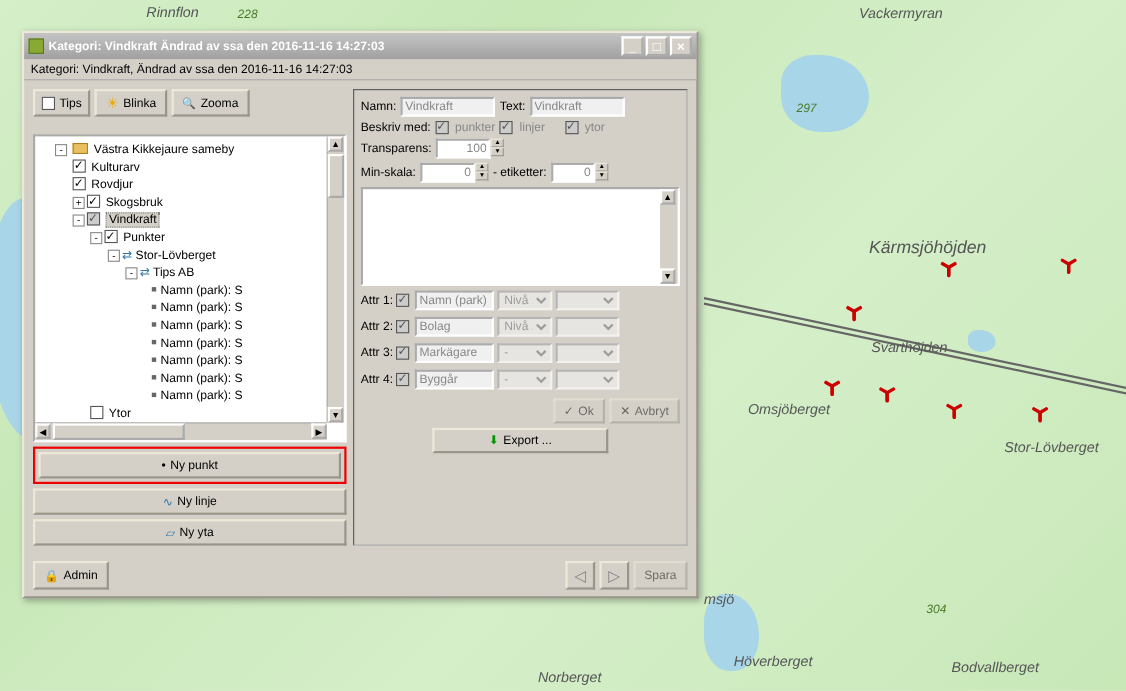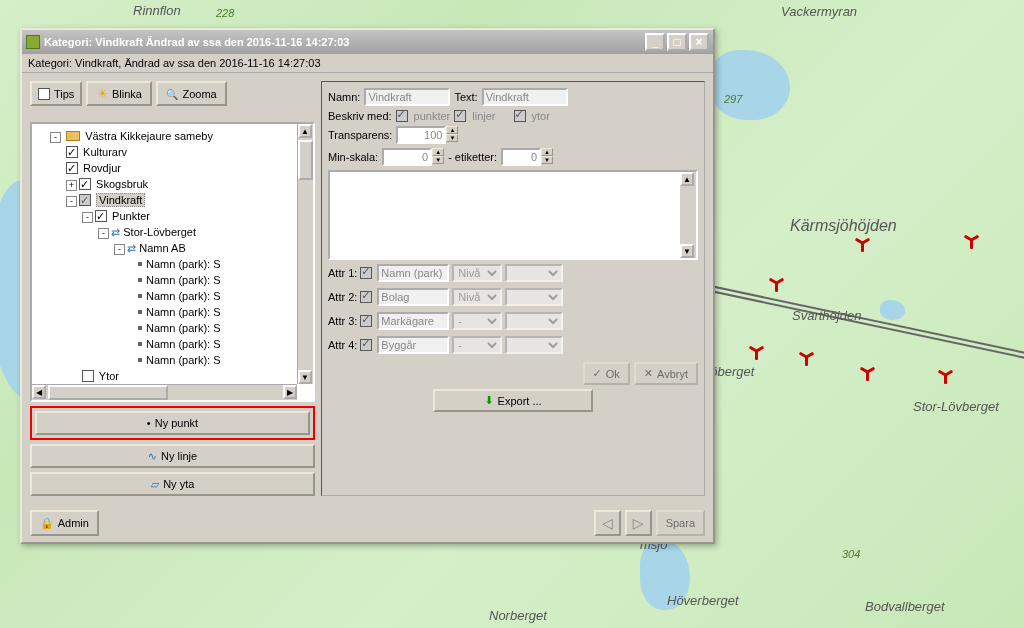--- a/index.html
+++ b/index.html
@@ -12,21 +12,21 @@
   .map .label { position: absolute; color: #555; font-style: italic; font-size: 13px; }
   .map .num { position: absolute; color: #4a7a2a; font-size: 11px; font-style: italic; }
   .turbine { position: absolute; width: 14px; height: 14px; }
   .turbine::before { content: ''; position: absolute; width: 3px; height: 10px; background: #c00; left: 5px; top: 2px; border-radius: 1px; }
   .turbine .blade { position: absolute; width: 3px; height: 8px; background: #c00; left: 5px; top: 3px; transform-origin: 50% 0; border-radius: 1px; }
   .turbine .b1 { transform: rotate(0deg); }
   .turbine .b2 { transform: rotate(120deg); }
   .turbine .b3 { transform: rotate(240deg); }
   
   
-  .window { position: absolute; left: 20px; top: 28px; width: 695px; background: #d4d0c8; border: 2px outset #ece9d8; box-shadow: 2px 2px 6px rgba(0,0,0,.3); }
+  .window { position: absolute; left: 20px; top: 28px; width: 615px; background: #d4d0c8; border: 2px outset #ece9d8; box-shadow: 2px 2px 6px rgba(0,0,0,.3); }
   .titlebar { background: linear-gradient(#c4c4c4, #a0a0a0); padding: 3px 4px; display: flex; align-items: center; color: #fff; font-weight: bold; font-size: 11px; }
   .titlebar .ticon { width: 14px; height: 14px; background: #8a3; border: 1px solid #572; margin-right: 4px; }
   .titlebar .ttxt { flex: 1; }
   .win-btns { display: flex; gap: 2px; }
   .win-btn { width: 20px; height: 18px; background: #d4d0c8; border: 2px outset #fff; display: flex; align-items: center; justify-content: center; font-family: Arial; font-size: 12px; font-weight: bold; cursor: default; }
   
   .subhdr { padding: 3px 6px; background: #d4d0c8; border-bottom: 1px solid #aaa; }
   
   .body { display: flex; gap: 6px; padding: 8px; }
   .left { width: 285px; display: flex; flex-direction: column; }
@@ -192,21 +192,21 @@
               <li>
                 <span class="exp">-</span><span class="chk mix"></span> <span class="sel">Vindkraft</span>
                 <ul>
                   <li>
                     <span class="exp">-</span><span class="chk on"></span> <span>Punkter</span>
                     <ul>
                       <li>
                         <span class="exp">-</span><span style="color:#37a">⇄</span> <span>Stor-Lövberget</span>
                         <ul>
                           <li>
-                            <span class="exp">-</span><span style="color:#37a">⇄</span> <span>Namn AB</span>
+                            <span class="exp">-</span><span style="color:#37a">⇄</span> <span>Tips AB</span>
                             <ul>
                               <li><span class="dot-ico"></span><span>Namn (park): S</span></li>
                               <li><span class="dot-ico"></span><span>Namn (park): S</span></li>
                               <li><span class="dot-ico"></span><span>Namn (park): S</span></li>
                               <li><span class="dot-ico"></span><span>Namn (park): S</span></li>
                               <li><span class="dot-ico"></span><span>Namn (park): S</span></li>
                               <li><span class="dot-ico"></span><span>Namn (park): S</span></li>
                               <li><span class="dot-ico"></span><span>Namn (park): S</span></li>
                             </ul>
                           </li>

